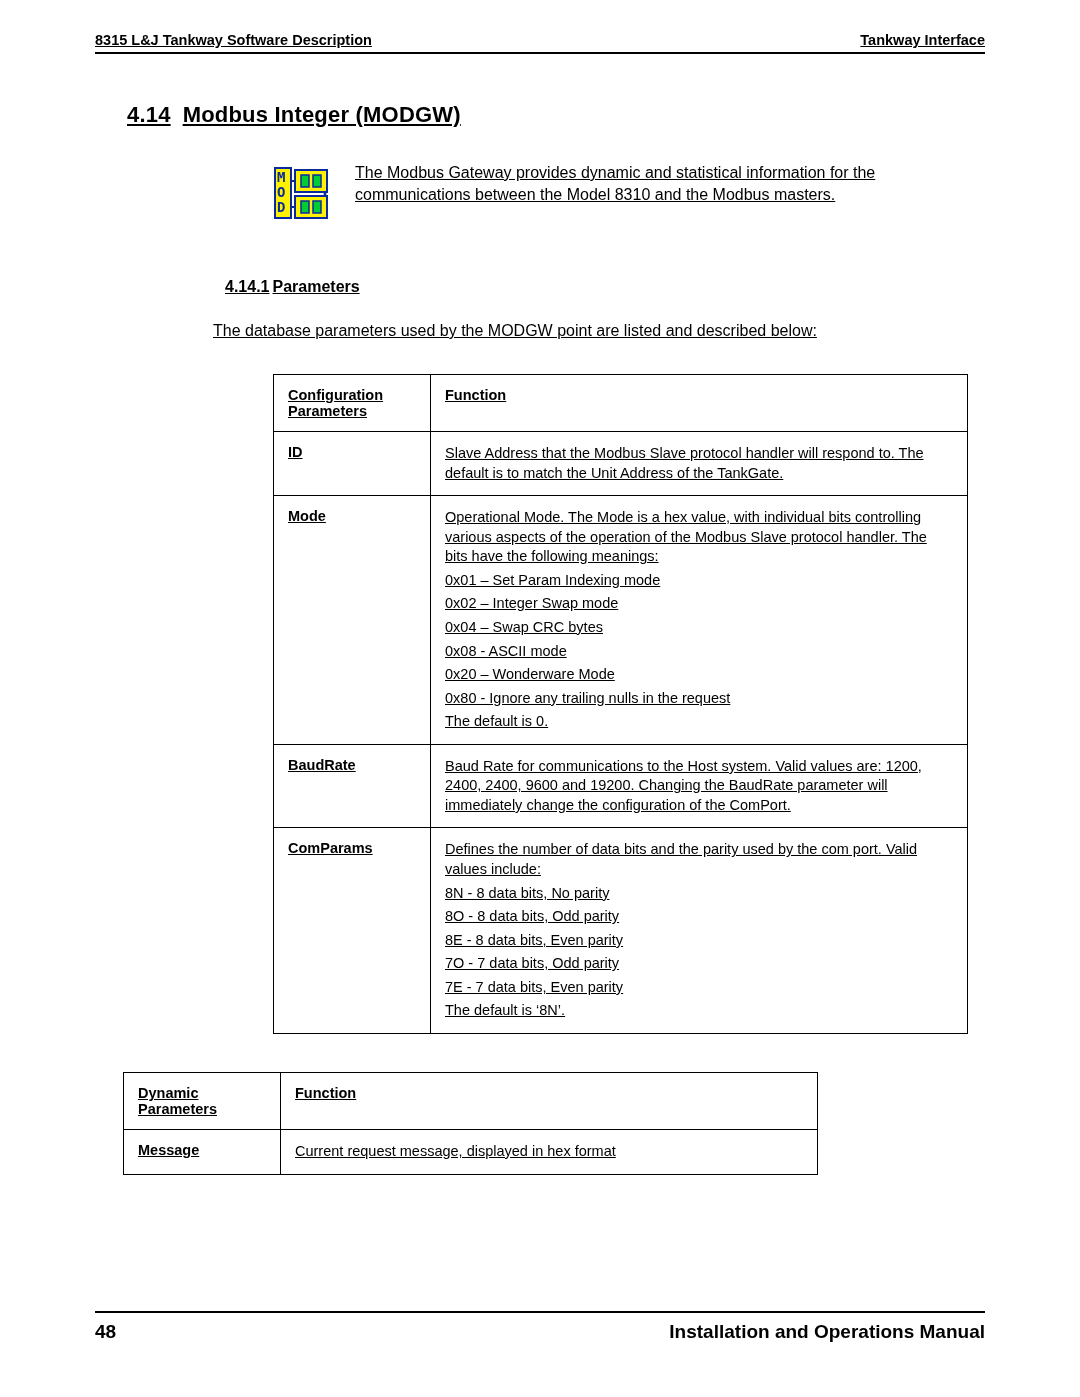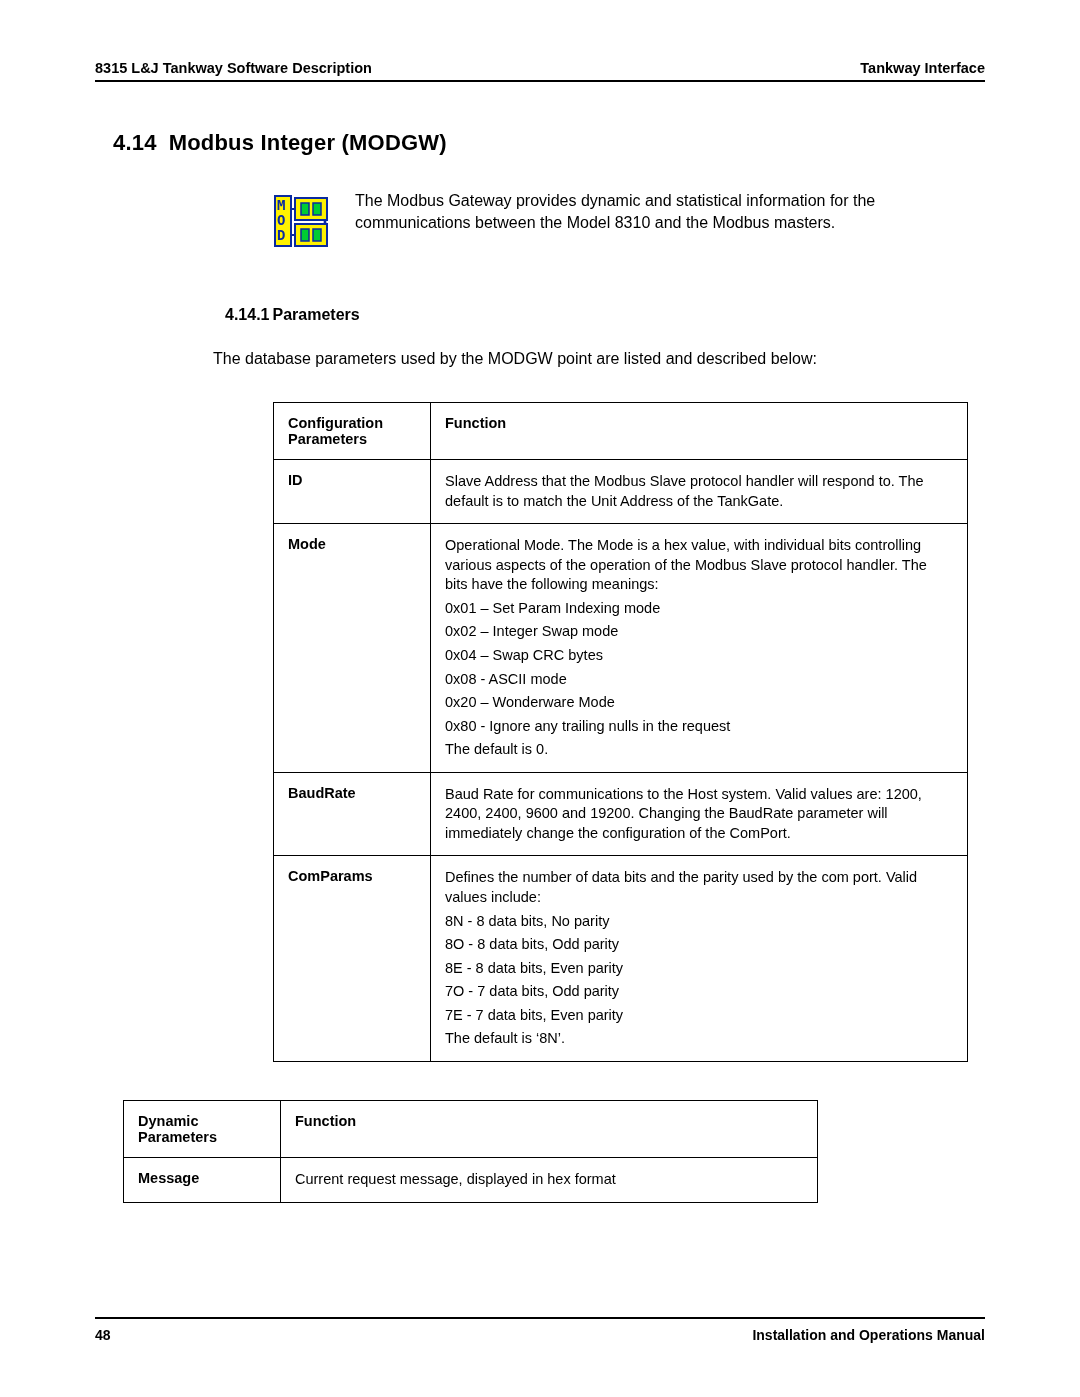--- a/index.html
+++ b/index.html
@@ -10,21 +10,22 @@
     width: 1080px;
     height: 1397px;
     font-family: "Segoe UI", "Lucida Sans", "Lucida Grande", Verdana, sans-serif;
     color: #000;
   }
   .page {
     position: relative;
     width: 1080px;
     height: 1397px;
     box-sizing: border-box;
-    padding: 60px 95px 0 95px;
+    padding: 32px 95px 0 95px;
+    text-decoration: underline;
   }
   .header-row {
     display: flex;
     justify-content: space-between;
     align-items: baseline;
     font-weight: 700;
     font-size: 14.5px;
   }
   .header-rule {
     border: none;
@@ -32,21 +33,21 @@
     margin: 4px 0 0 0;
   }
   .section-title-row {
     margin-top: 48px;
     font-weight: 800;
     font-size: 22px;
     letter-spacing: 0.2px;
     display: flex;
     gap: 12px;
   }
-  .section-num { margin-left: 18px; }
+  .section-num { margin-left: 32px; }
   .intro-block {
     margin-top: 34px;
     margin-left: 178px;
     display: flex;
     gap: 24px;
     align-items: flex-start;
   }
   .icon-box {
     width: 58px;
     height: 58px;
@@ -100,21 +101,21 @@
   .footer-rule {
     border: none;
     border-top: 2px solid #000;
     margin: 0 0 8px 0;
   }
   .footer-row {
     display: flex;
     justify-content: space-between;
     align-items: flex-end;
     font-weight: 700;
-    font-size: 14px;
+    font-size: 19px;
   }
 </style>
 </head>
 <body>
 
 <div class="page">
 
   <div class="header-row">
     <span>8315 L&amp;J Tankway Software Description</span>
     <span>Tankway Interface</span>

